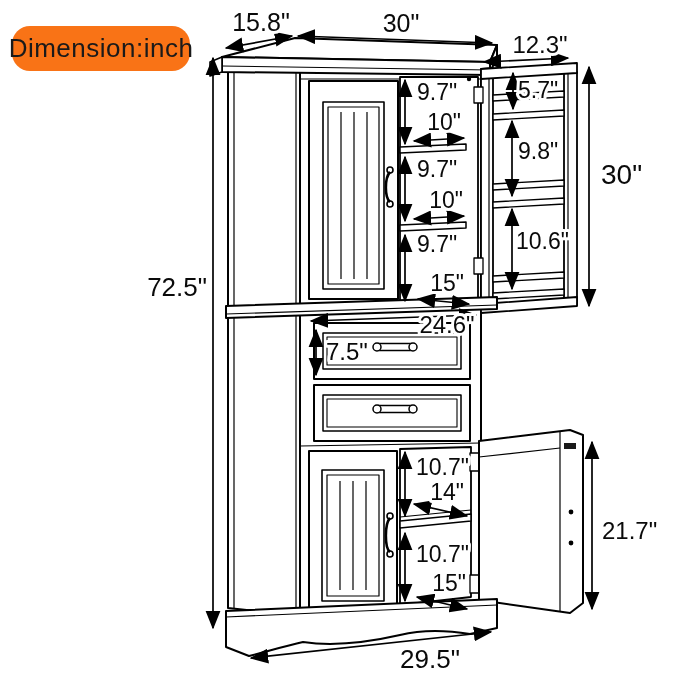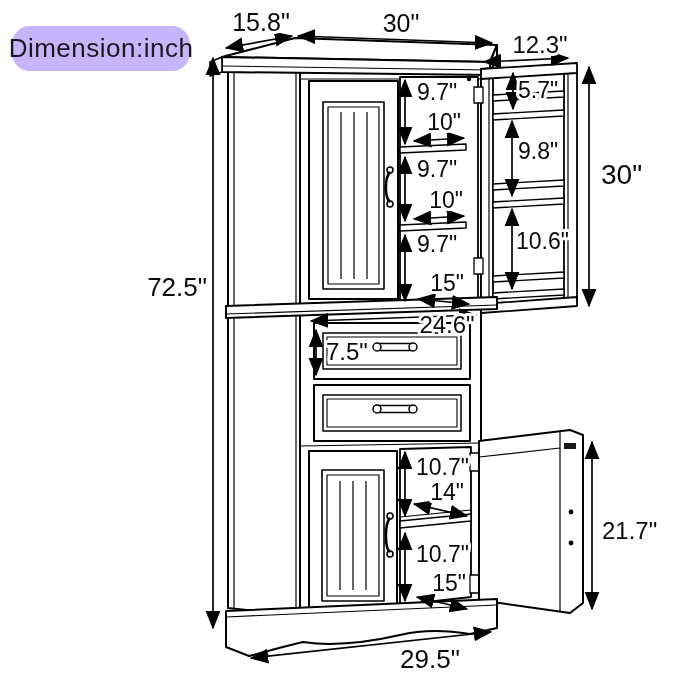--- a/index.html
+++ b/index.html
@@ -1,20 +1,20 @@
 <!DOCTYPE html>
 <html><head>
 <meta charset="utf-8">
 <style>
   html,body{margin:0;padding:0;background:#fff;}
   #stage{position:relative;width:700px;height:700px;background:#fff;overflow:hidden;
          font-family:"Liberation Sans", sans-serif;}
   #unit-badge{position:absolute;left:12px;top:26px;width:178px;height:45px;
 яр    border-radius:18px;}
-  #unit-badge{background:#c4b5fd;border-radius:18px;display:flex;align-items:center;justify-content:center;
+  #unit-badge{background:#f97316;border-radius:18px;display:flex;align-items:center;justify-content:center;
     font-size:26px;color:#1a1a1a;letter-spacing:0.5px;}
   svg{position:absolute;left:0;top:0;}
   .ln{stroke:#000;fill:none;}
   .shape{stroke:#000;fill:#fff;}
   .thin{stroke-width:1.2;}
   .dim{stroke:#000;stroke-width:1.7;fill:none;}
   text{font-family:"Liberation Sans", sans-serif;fill:#0a0a0a;
        paint-order:stroke;stroke:#ffffff;stroke-width:6px;stroke-linejoin:round;}
   .t23{font-size:23px;} .t24{font-size:24px;} .t25{font-size:25px;} .t26{font-size:26px;} .t28{font-size:28px;}
   .mid{text-anchor:middle;} .end{text-anchor:end;}

